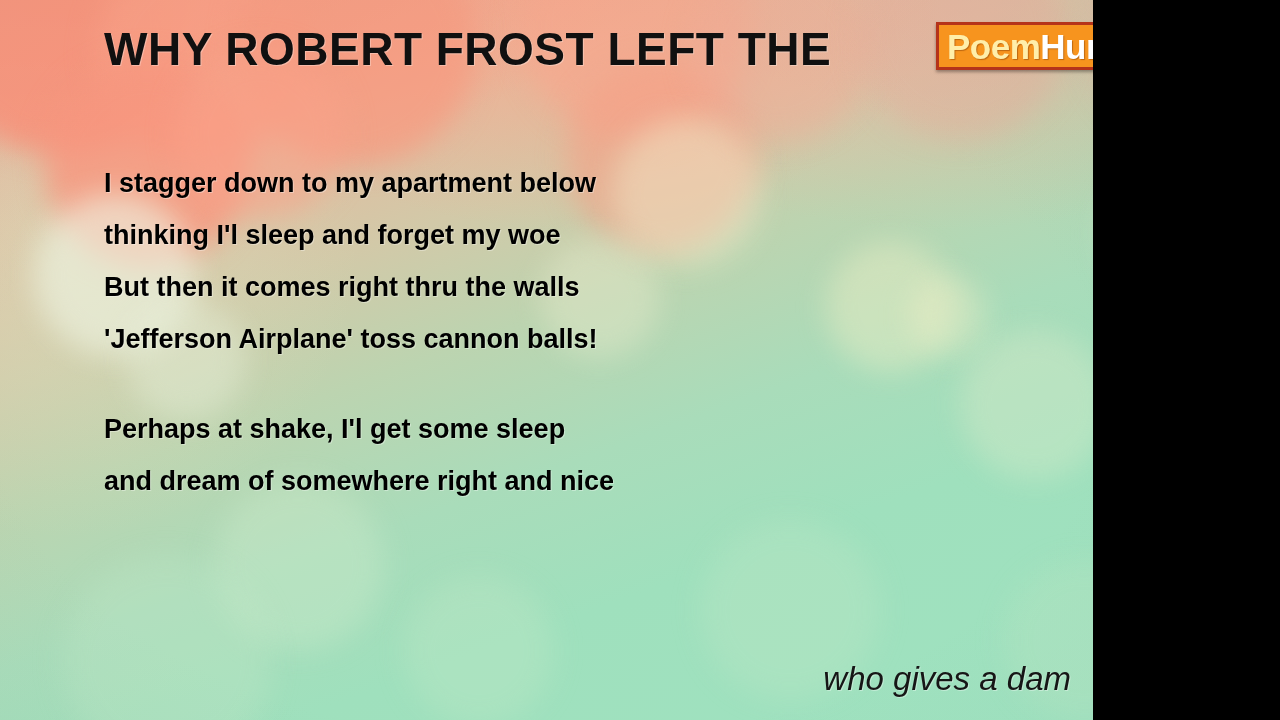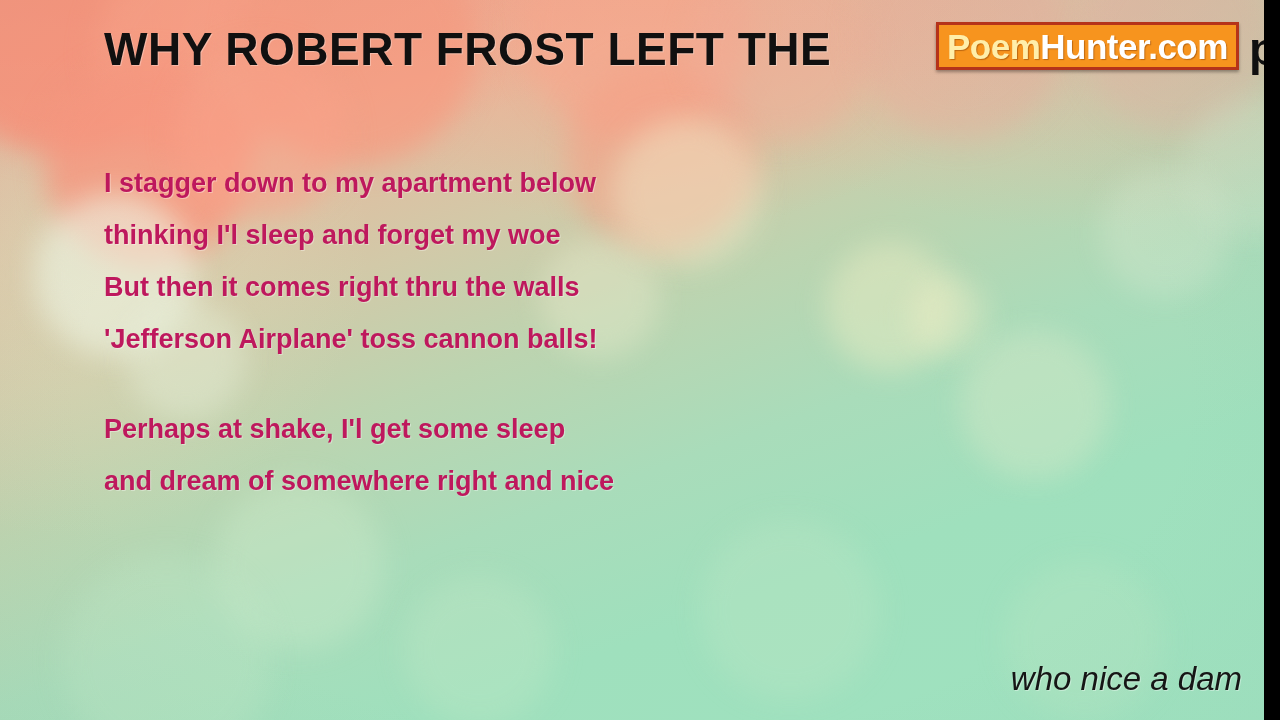--- a/index.html
+++ b/index.html
@@ -2,21 +2,21 @@
 <html><head>
 <meta charset="utf-8">
 <style>
   html, body {
     margin: 0;
     padding: 0;
     background: #000;
   }
   #stage {
     position: relative;
-    width: 1264px;
+    width: 1093px;
     height: 720px;
     overflow: hidden;
     font-family: "Liberation Sans", sans-serif;
     background: #a9e3c4;
   }
 
   
   .bg-base {
     position: absolute;
     inset: 0;
@@ -69,21 +69,21 @@
     position: absolute;
     left: 104px;
     top: 157px;
     width: 760px;
   }
   .stanza { margin: 0 0 38px 0; }
   .stanza:last-child { margin-bottom: 0; }
   .line {
     font-size: 27px;
     font-weight: bold;
-    color: #be185d;
+    color: #000000;
     line-height: 52px;
     white-space: nowrap;
     text-shadow: 1px 1px 0 rgba(255,255,255,.35);
   }
   .line.indent { padding-left: 6px; }
 
   .footer-note {
     position: absolute;
     right: 22px;
     bottom: 22px;
@@ -183,15 +183,15 @@
         <div class="line">thinking I'l sleep and forget my woe</div>
         <div class="line">But then it comes right thru the walls</div>
         <div class="line">'Jefferson Airplane'  toss cannon balls!</div>
       </div>
       <div class="stanza">
         <div class="line">Perhaps at shake, I'l get some sleep</div>
         <div class="line">and dream of somewhere right and nice</div>
       </div>
     </div>
 
-  <div class="footer-note">who nice a dam</div>
+  <div class="footer-note">who gives a dam</div>
 
 </div>
 
 </body></html>

